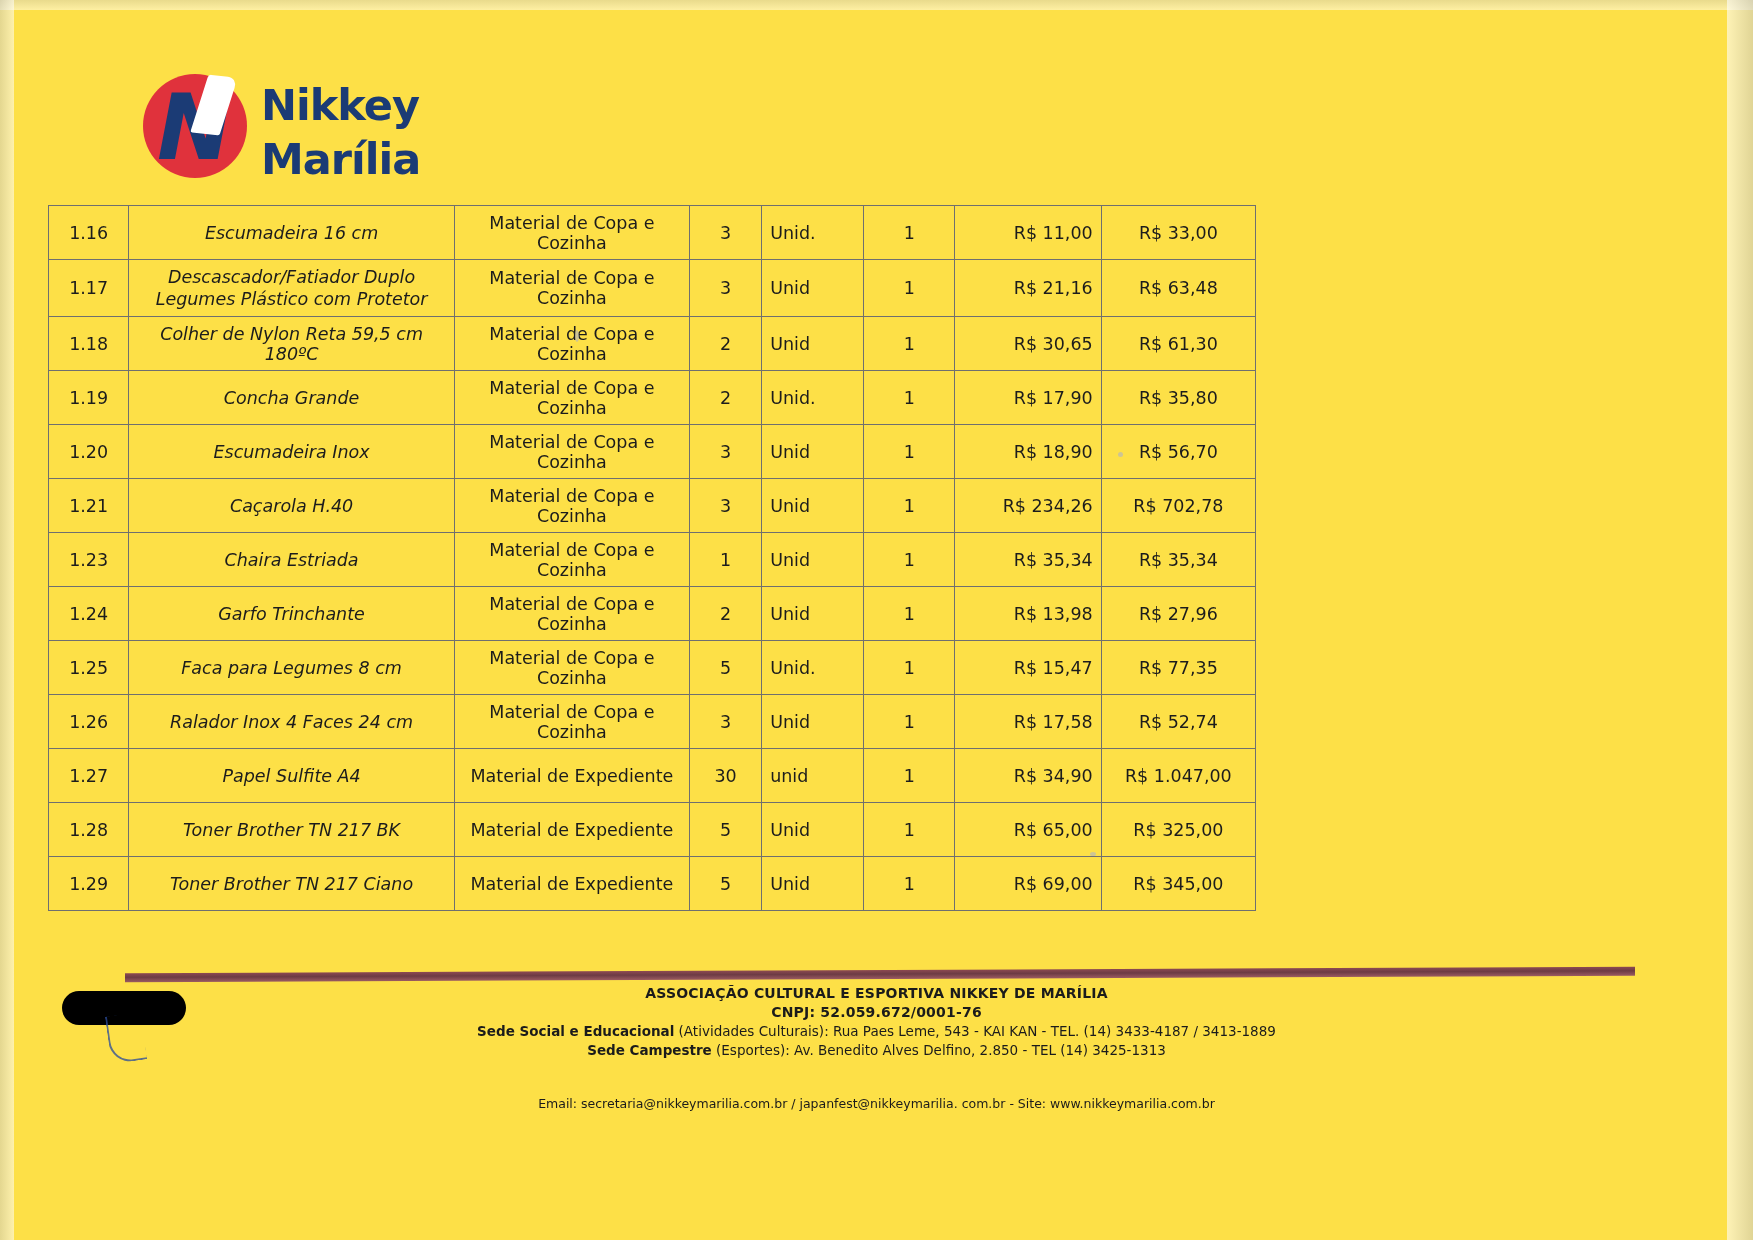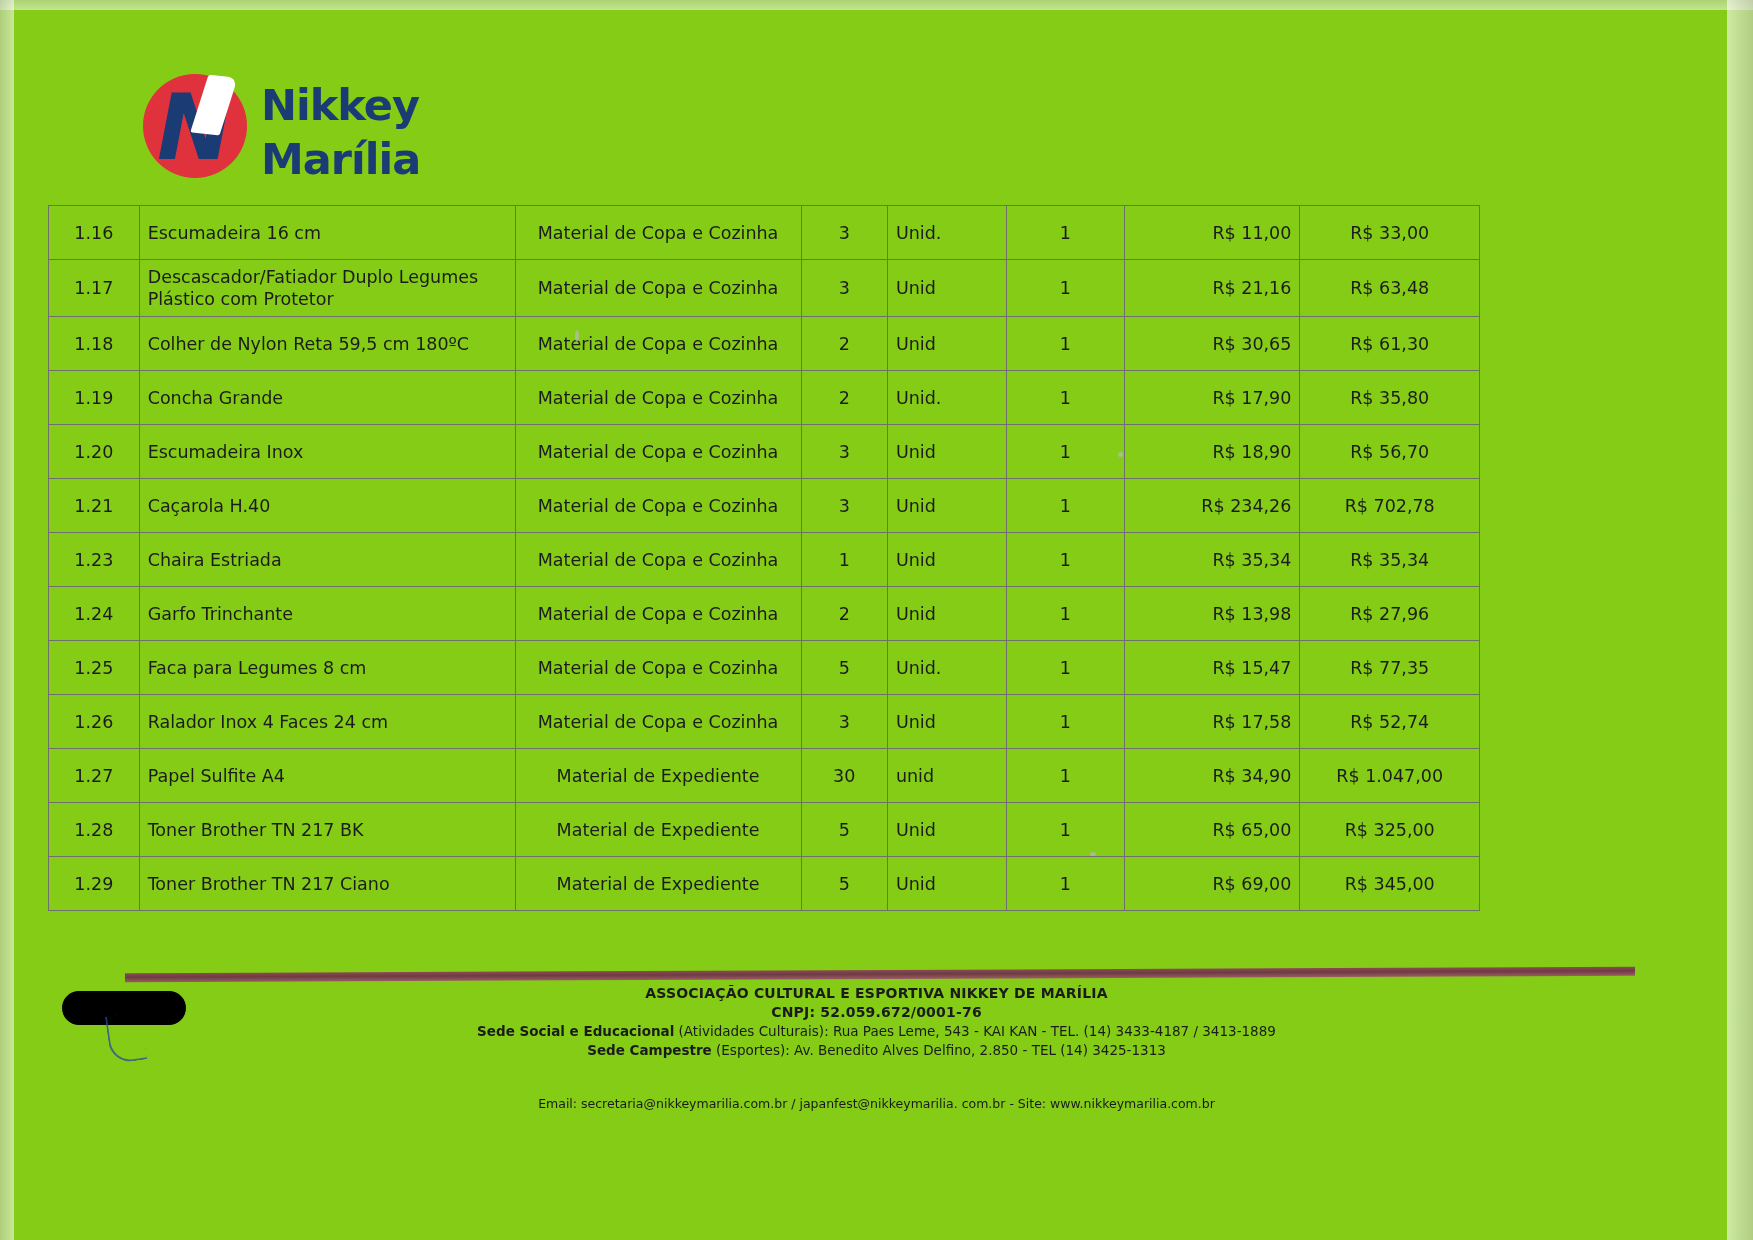--- a/index.html
+++ b/index.html
@@ -4,21 +4,21 @@
 <style>
   html, body {
     margin: 0;
     padding: 0;
     background: #d8d8d4;
   }
   .page {
     position: relative;
     width: 1753px;
     height: 1240px;
-    background: #84cc16;
+    background: #fde047;
     overflow: hidden;
     font-family: "DejaVu Sans", sans-serif;
     color: #1a1a1a;
   }
   
   .scan-edge-left {
     position: absolute;
     left: 0; top: 0;
     width: 14px; height: 1240px;
     background: linear-gradient(to right, #cfcfcb, #ffffff);
@@ -88,34 +88,34 @@
     line-height: 54px;
     color: #1b3b75;
     letter-spacing: -1px;
   }
 
   
   .doc-table {
     position: absolute;
     left: 48px;
     top: 205px;
-    width: 1432px;
+    width: 1208px;
     border-collapse: collapse;
     font-size: 17.5px;
   }
   .doc-table td {
     border: 1px solid #6f6f6f;
     padding: 6px 8px;
     vertical-align: middle;
     font-family: "DejaVu Sans", sans-serif;
     color: #1c1c1c;
     background: transparent;
   }
   .c-item   { width: 80px;  text-align: center; }
-  .c-desc   { width: 390px; text-align: left; padding-left: 14px; }
+  .c-desc   { width: 390px; text-align: center; padding-left: 14px; font-style: italic; }
   .c-group  { width: 300px; text-align: center; padding-left: 14px; }
   .c-qty    { width: 78px;  text-align: center; }
   .c-unit   { width: 112px; }
   .c-one    { width: 118px; text-align: center; }
   .c-price  { width: 176px; text-align: right; padding-right: 22px; }
   .c-total  { width: 178px; text-align: center; padding-right: 22px; }
 
   .doc-table tr { height: 54px; }
   .row-tall { height: 60px; }
   .desc-two-line { line-height: 22px; }

